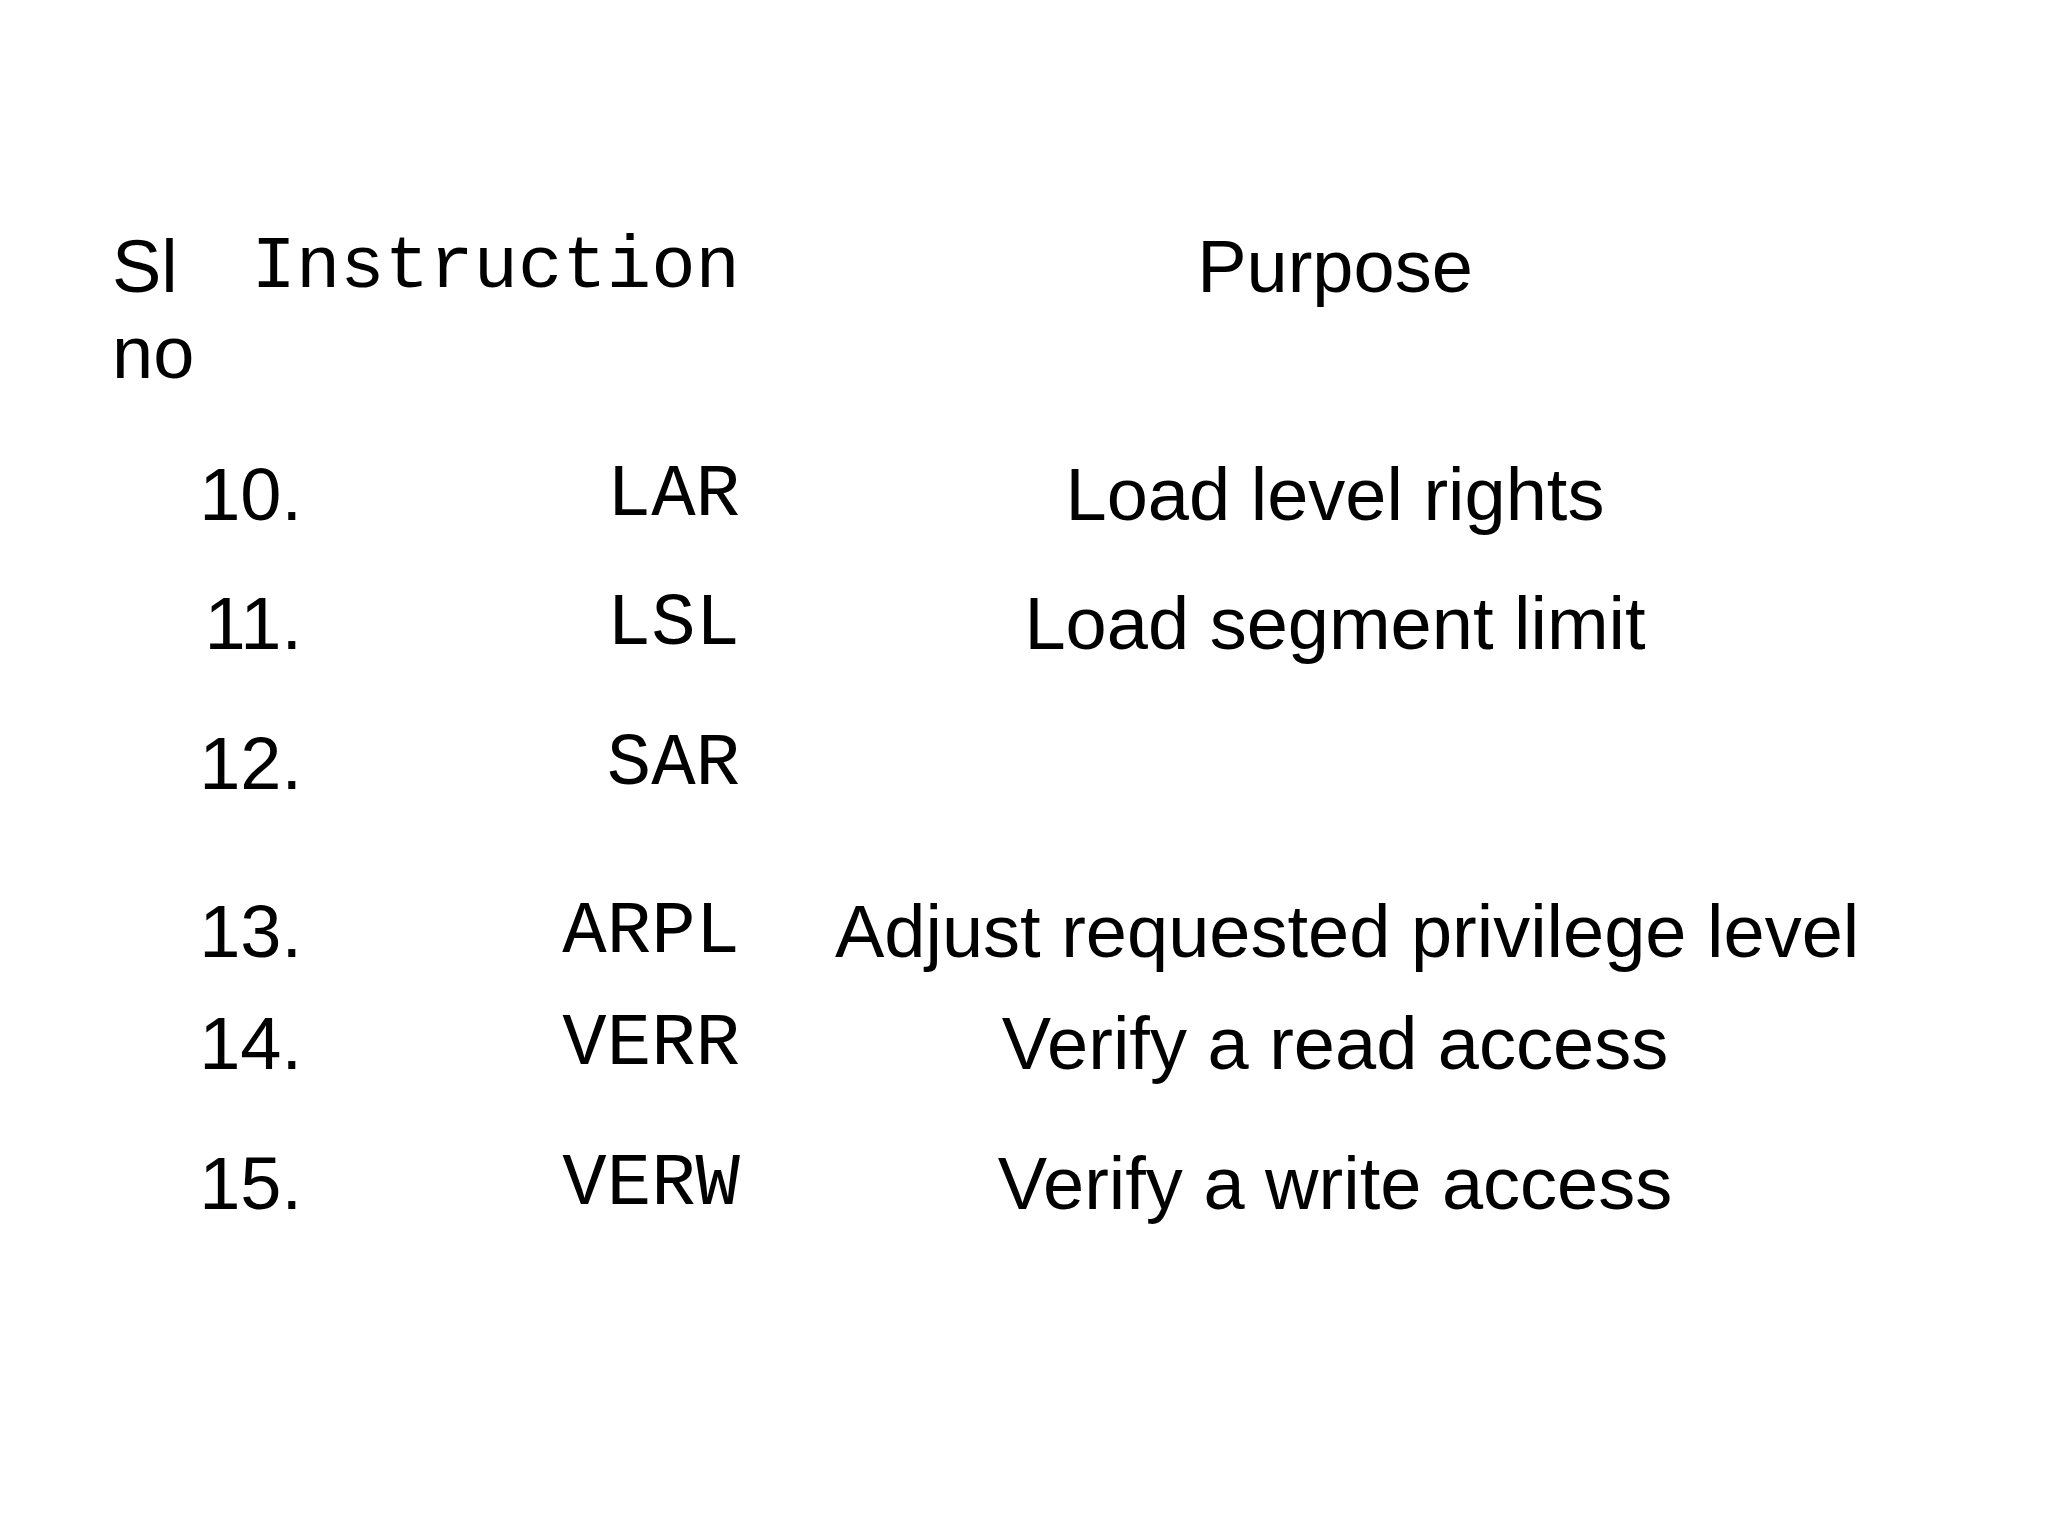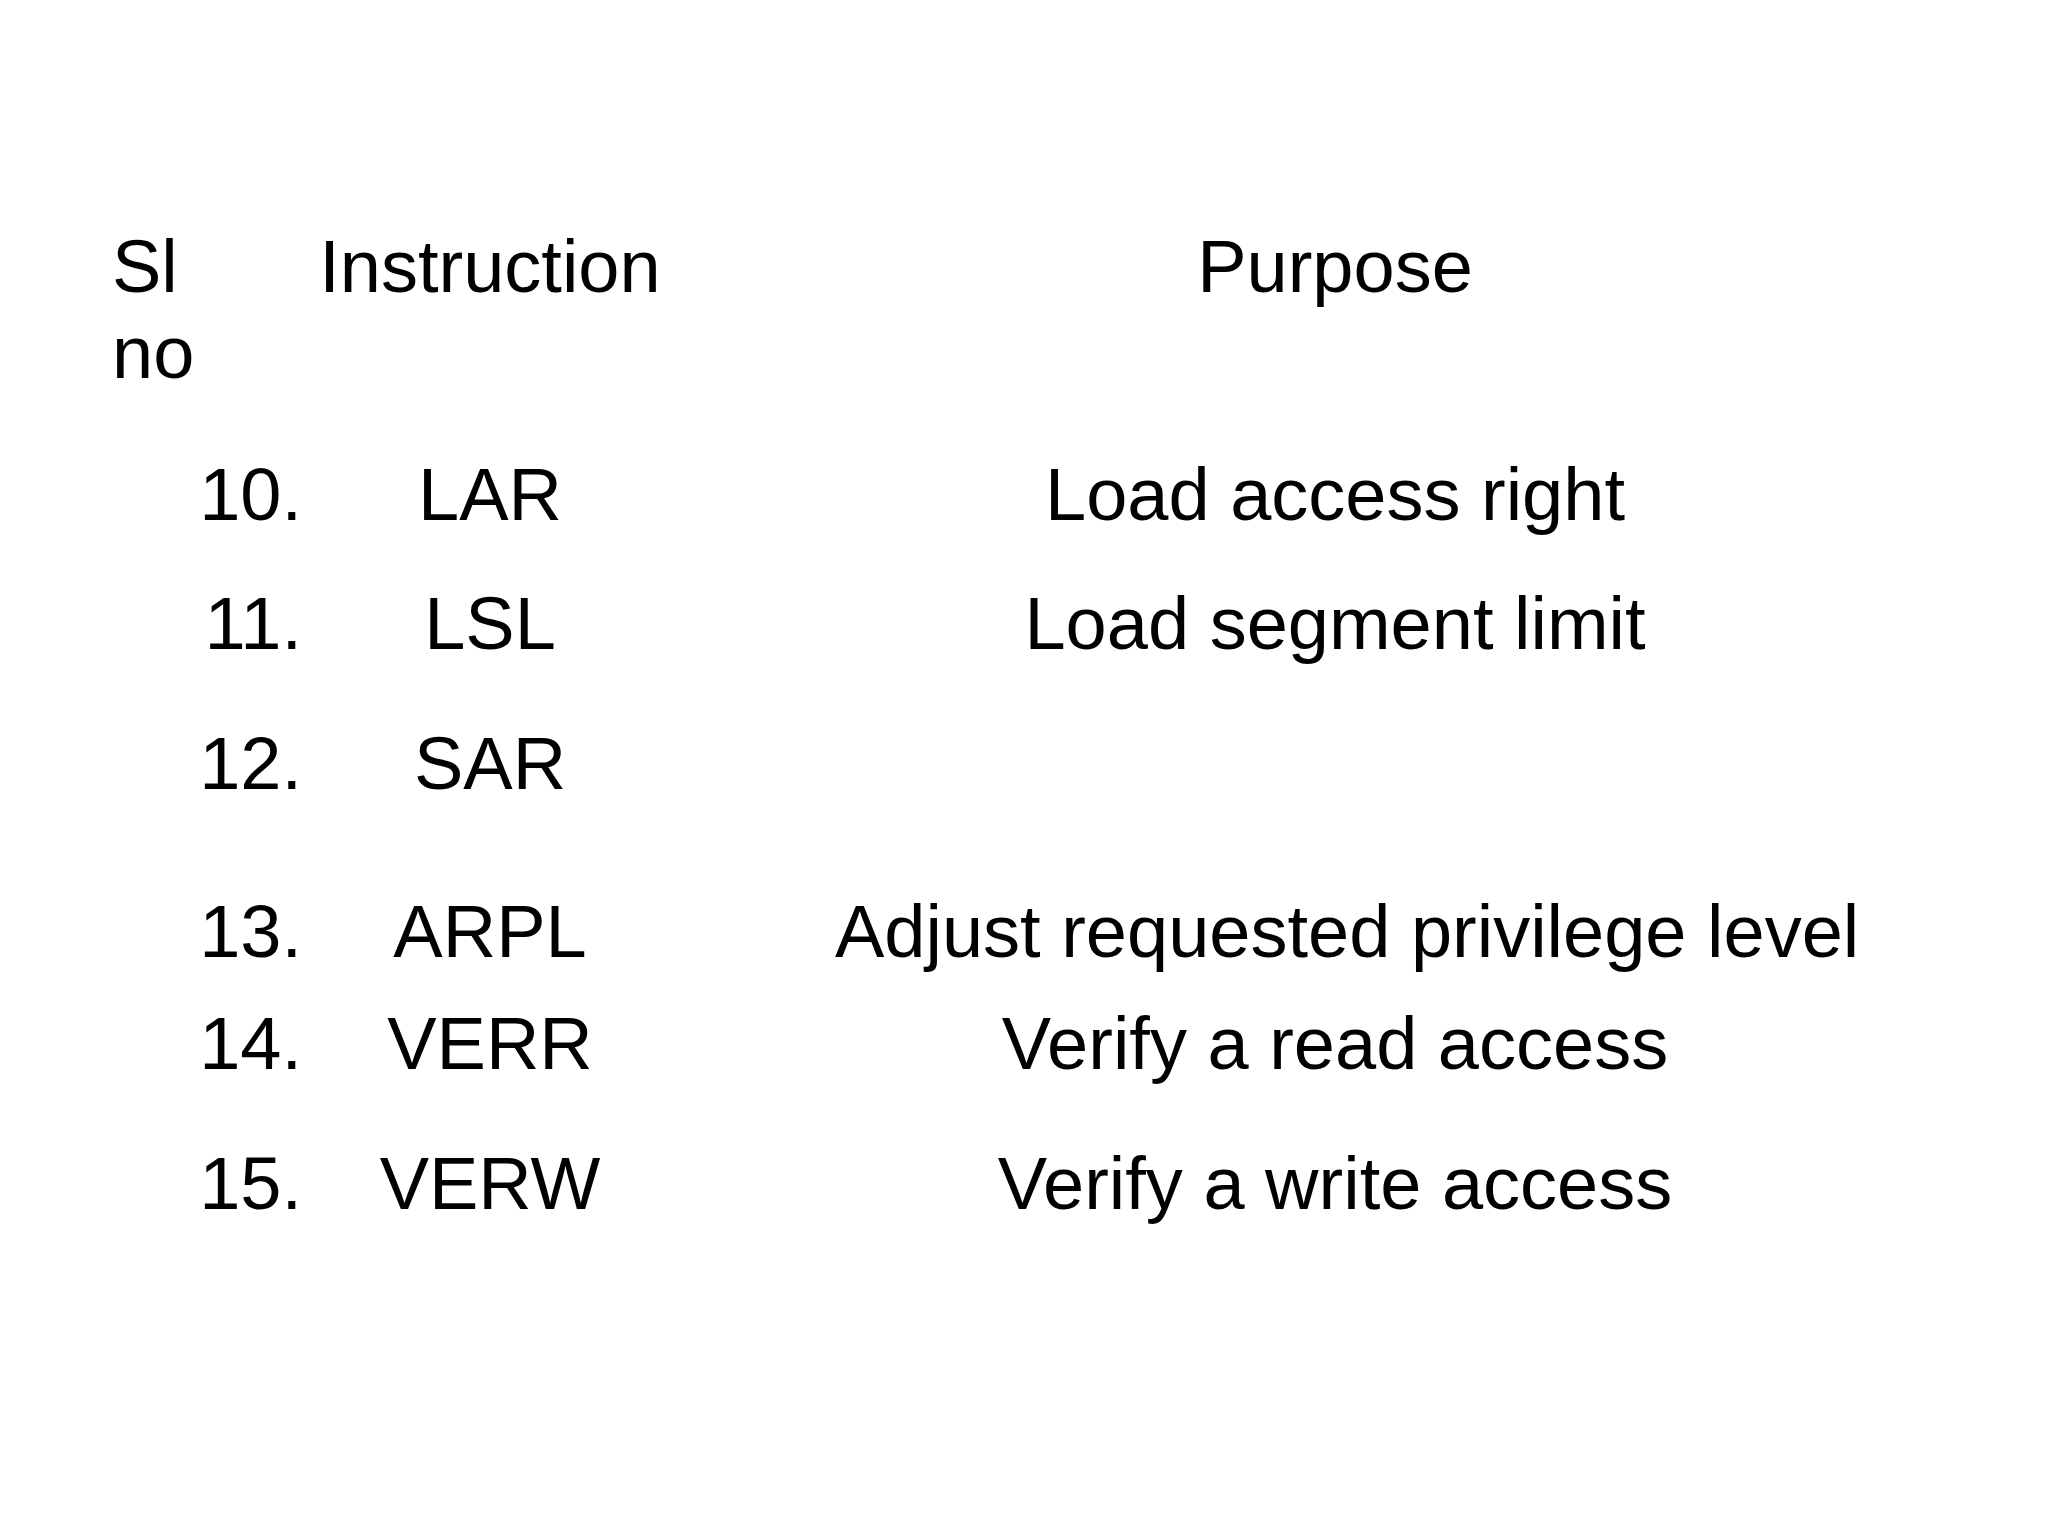--- a/index.html
+++ b/index.html
@@ -35,21 +35,22 @@
     text-align: right;
   }
   .cell-no-header {
     left: 112px;
     width: 200px;
     text-align: left;
   }
   .cell-ins {
     left: 240px;
     width: 500px;
-    text-align: center;
+    text-align: right;
+    font-family: Liberation Mono, monospace;
   }
   .cell-pur {
     left: 835px;
     width: 1000px;
     text-align: center;
   }
   .header-row { top: 224px; height: 180px; }
   .row-10 { top: 452px; }
   .row-11 { top: 581px; }
   .row-12 { top: 721px; }
@@ -67,21 +68,21 @@
       <div>Sl</div>
       <div>no</div>
     </div>
     <div class="cell cell-ins">Instruction</div>
     <div class="cell cell-pur">Purpose</div>
   </div>
 
   <div class="row row-10">
     <div class="cell cell-no">10.</div>
     <div class="cell cell-ins">LAR</div>
-    <div class="cell cell-pur">Load access right</div>
+    <div class="cell cell-pur">Load level rights</div>
   </div>
 
   <div class="row row-11">
     <div class="cell cell-no">11.</div>
     <div class="cell cell-ins">LSL</div>
     <div class="cell cell-pur">Load segment limit</div>
   </div>
 
   <div class="row row-12">
     <div class="cell cell-no">12.</div>

